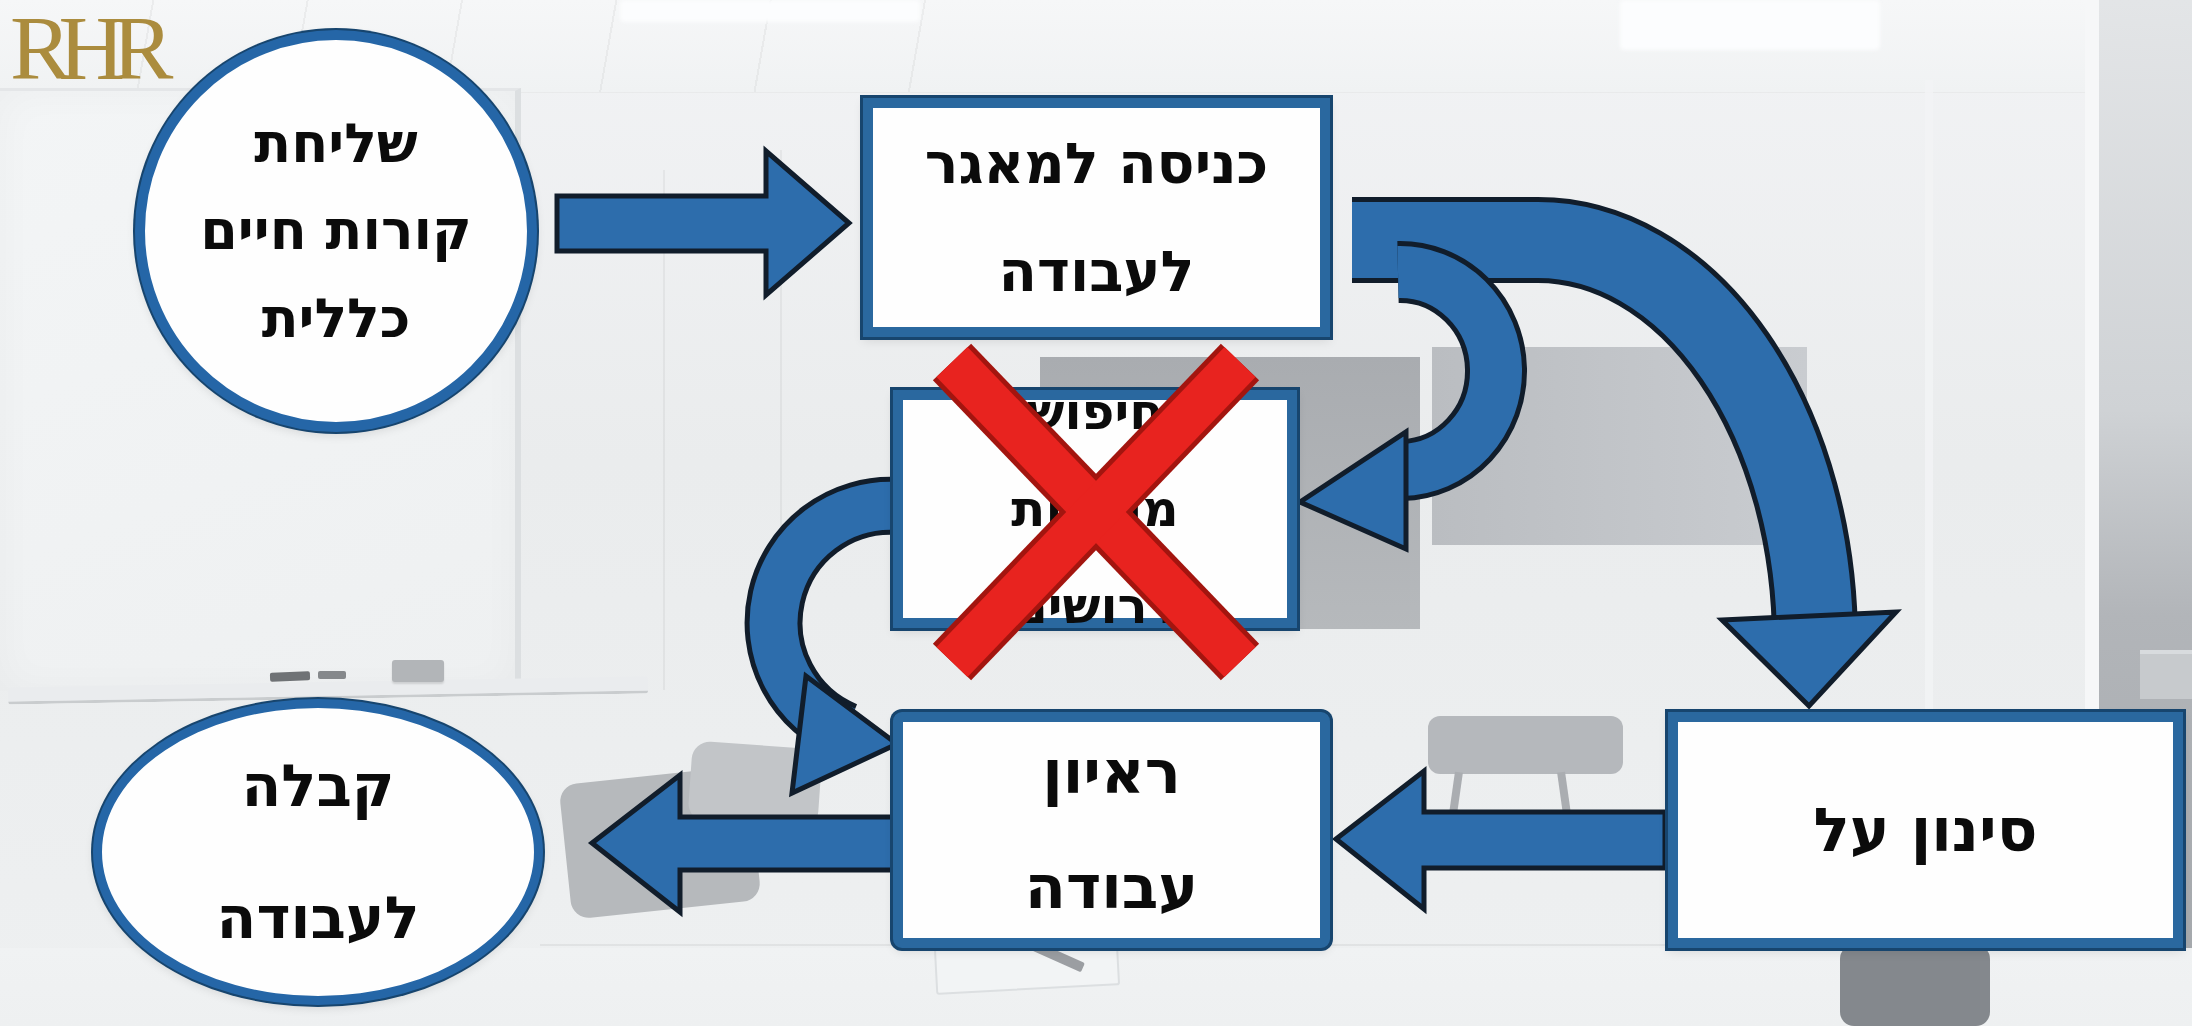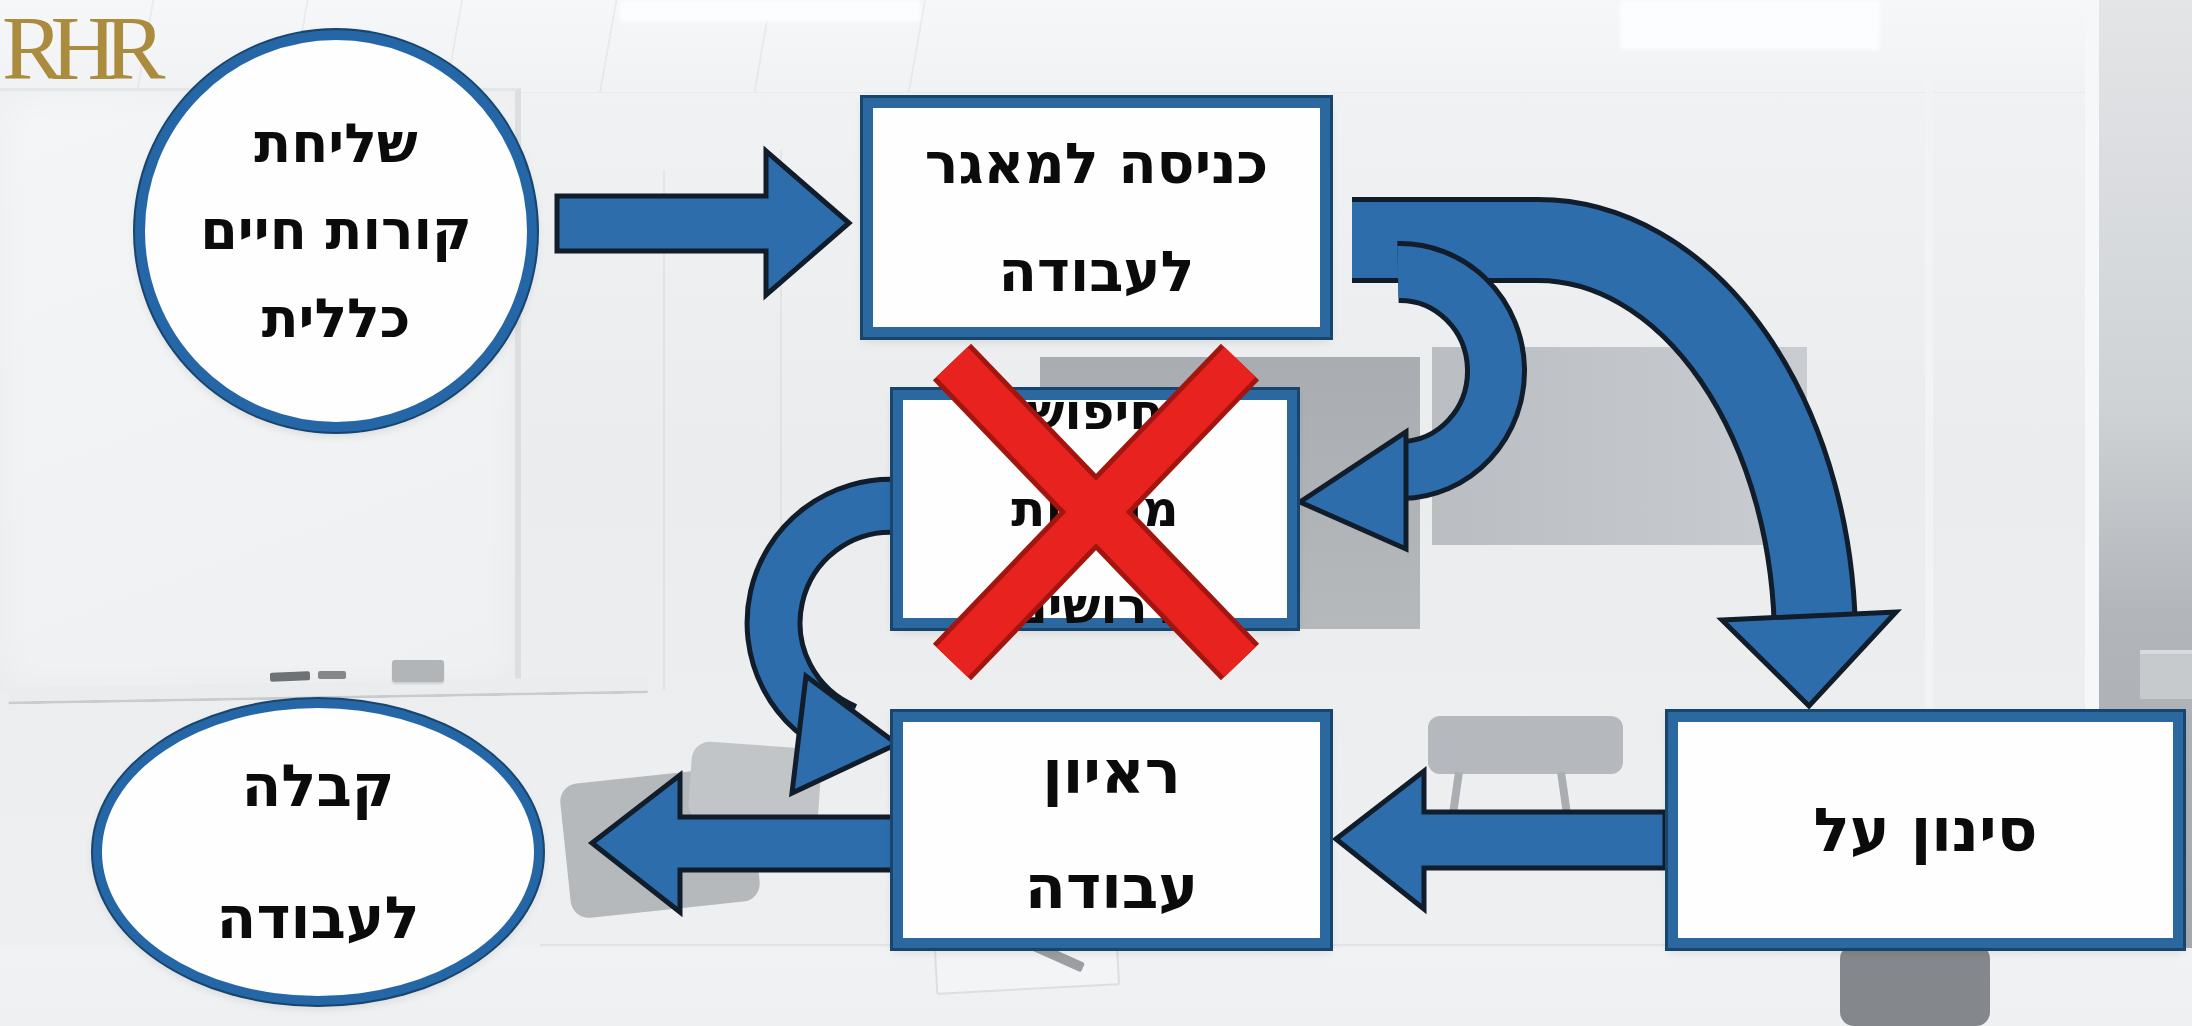--- a/index.html
+++ b/index.html
@@ -26,21 +26,21 @@
   .glass-room{left:2099px;top:0;width:93px;height:1026px;background:linear-gradient(180deg,#e3e5e7 0%,#cfd2d5 40%,#b2b5b9 60%,#a3a7ab 100%);}
   .glass-desk{left:2140px;top:650px;width:52px;height:45px;background:#c7cacd;border-top:4px solid #d8dbde;}
   .chair{background:#b6b9bc;border-radius:18px;}
   .chair-leg{background:#aaadb1;}
   .table-strip{left:0;top:948px;width:2192px;height:78px;background:linear-gradient(180deg,#f0f2f3,#eef0f1);}
   .table-edge{left:540px;top:944px;width:1360px;height:2px;background:rgba(0,0,0,.05);}
   .tablet{left:935px;top:944px;width:180px;height:42px;background:#f2f4f5;border:2px solid #dcdfe1;transform:rotate(-3deg);border-radius:3px;}
   .tablet-stripe{left:1014px;top:948px;width:72px;height:10px;background:#9b9ea2;transform:rotate(24deg);border-radius:2px;}
   
   .logo{
-    left:2px;top:0px;font-family:"Liberation Serif","DejaVu Serif",serif;
+    left:10px;top:0px;font-family:"Liberation Serif","DejaVu Serif",serif;
     font-size:92px;line-height:96px;color:var(--logo-gold,#ab8c3e);
     letter-spacing:-0.14em;font-weight:500;z-index:6;
   }
   
   .node{
     display:flex;flex-direction:column;justify-content:center;align-items:center;
     background:#fefefe;color:var(--text-color,#0b0b0b);font-weight:bold;text-align:center;
     z-index:2;box-sizing:border-box;
   }
   .node .ln{display:block;white-space:nowrap;}
@@ -51,21 +51,21 @@
   }
   .round-node{
     border-radius:50%;
     border:10px solid var(--circle-border,#2566a7);
     box-shadow:0 0 0 2px var(--node-border-dark,#17456e),0 4px 10px rgba(0,0,0,.10);
   }
   .n-send-cv{left:135px;top:30px;width:402px;height:402px;font-size:54px;line-height:1.62;}
   .n-pool{left:863px;top:98px;width:467px;height:239px;font-size:56px;line-height:1.42;}
   .n-ads{left:893px;top:390px;width:404px;height:238px;font-size:50px;line-height:1.38;}
   .n-screen{left:1668px;top:712px;width:515px;height:236px;font-size:60px;line-height:1.45;}
-  .n-interview{left:893px;top:712px;width:437px;height:236px;font-size:60px;line-height:1.45;}
+  .n-interview{left:893px;top:712px;width:437px;height:236px;font-size:60px;line-height:1.45;border-radius:9px;}
   .n-hired{left:93px;top:699px;width:450px;height:306px;font-size:58px;line-height:1.45;border-width:9px;gap:48px;}
   
   .arrows-svg{left:0;top:0;z-index:1;}
   .cross-svg{left:0;top:0;z-index:3;pointer-events:none;}
 </style>
 </head>
 <body>
 
 <div class="stage">
 

